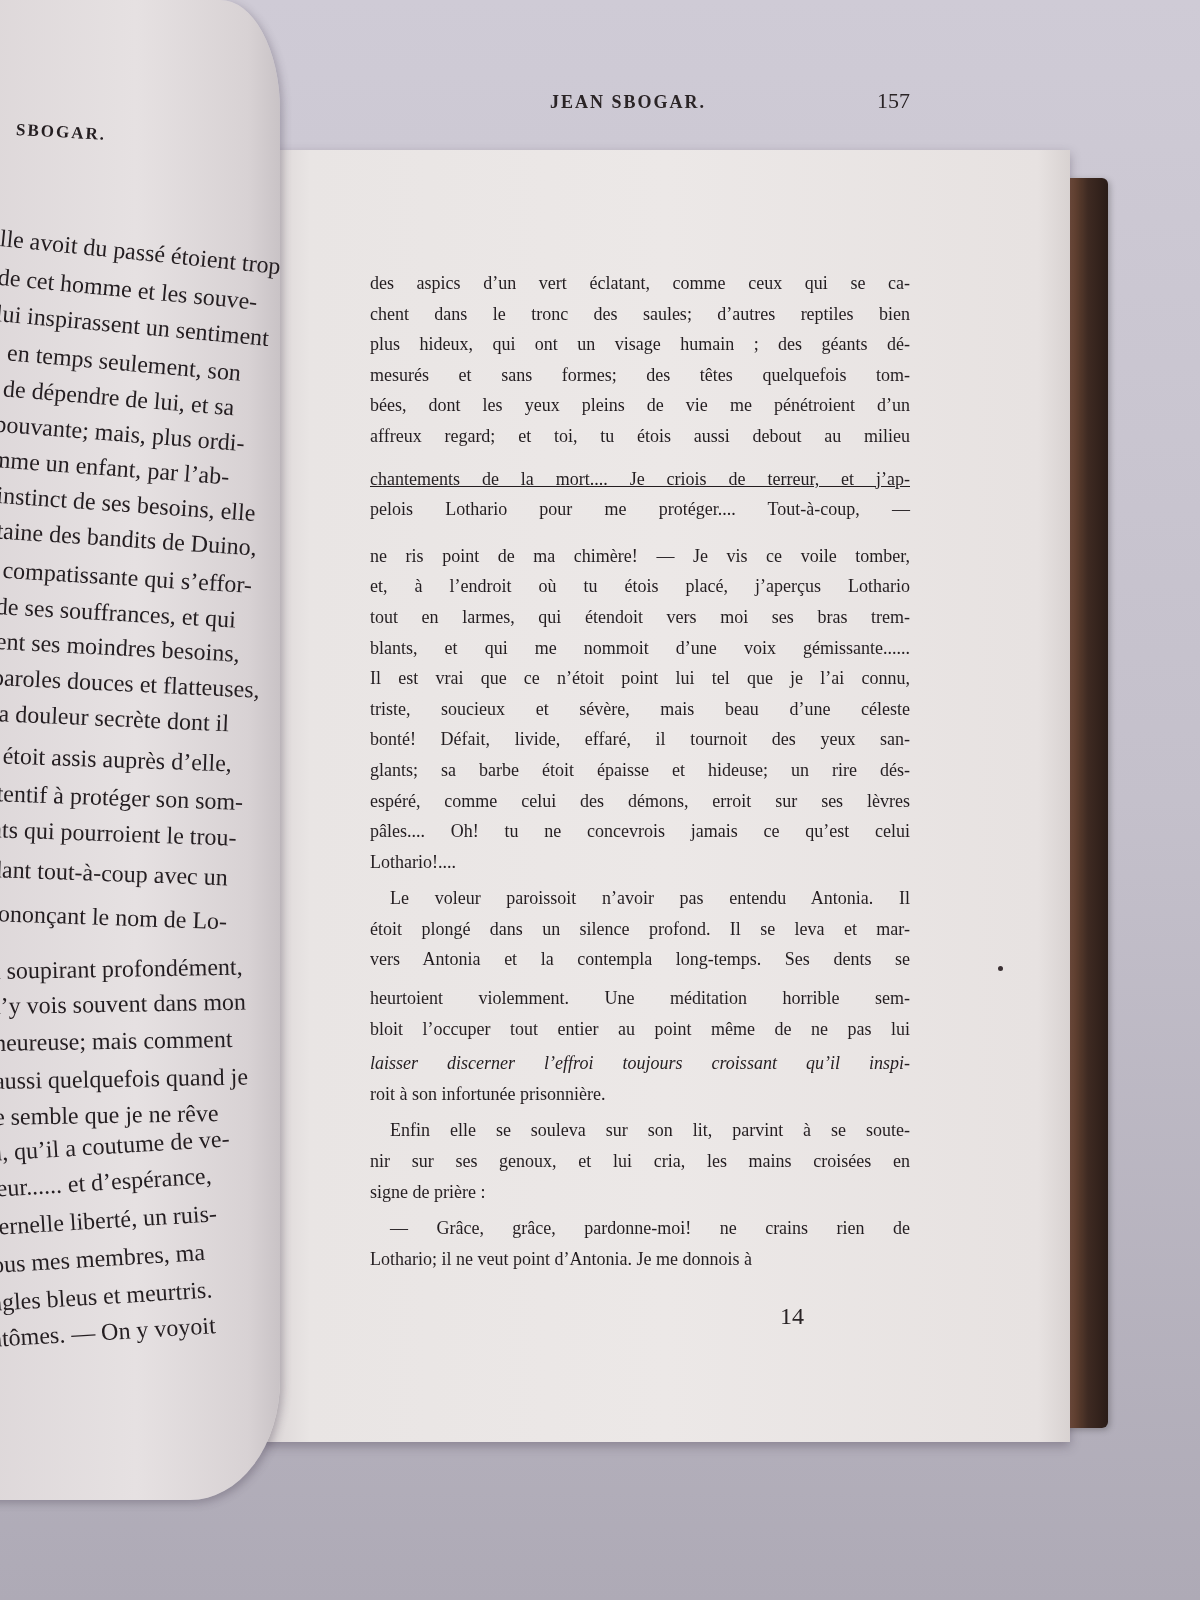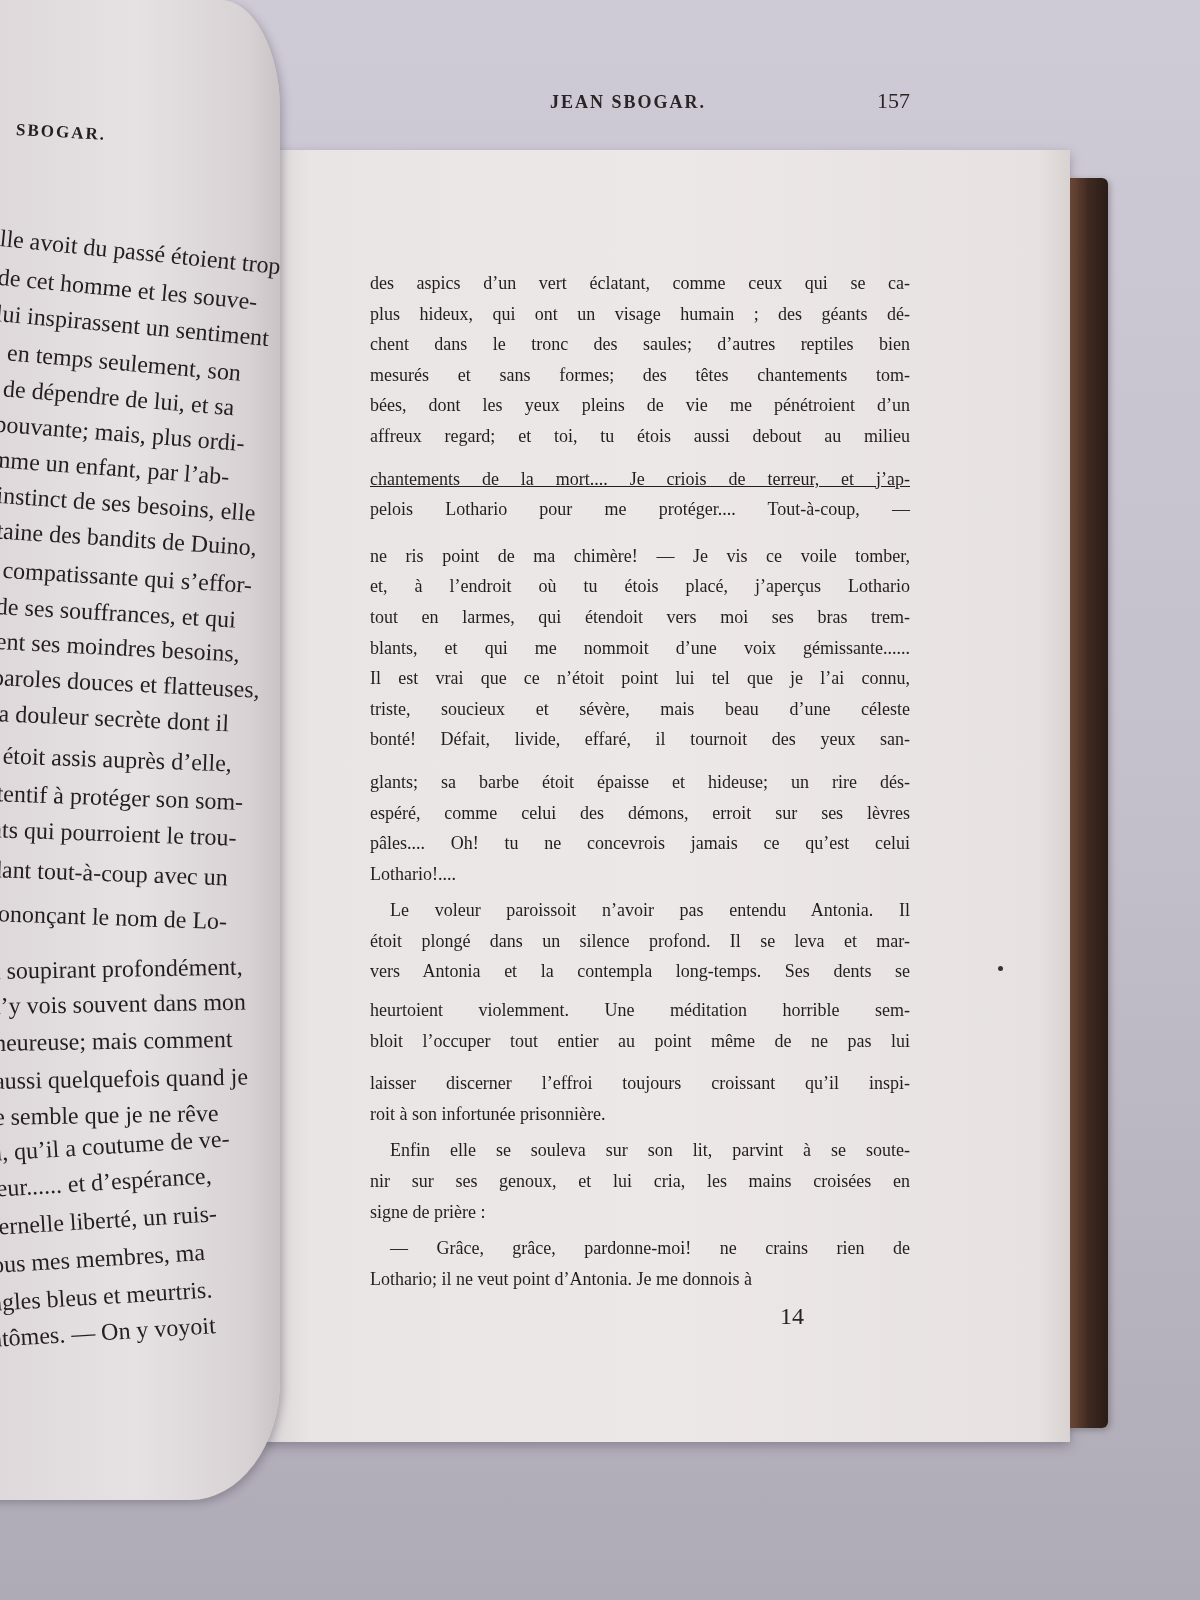--- a/index.html
+++ b/index.html
@@ -77,44 +77,44 @@
 
   <div class="right-page"></div>
 
   <div class="right-header">
     <span class="running-title">JEAN SBOGAR.</span>
     <span class="page-number">157</span>
   </div>
 
   <div class="right-text" id="right-text">
       <span class="line" style="margin-top: 0px;">des aspics d’un vert éclatant, comme ceux qui se ca-</span>
+      <span class="line" style="margin-top: 0px;">chent dans le tronc des saules; d’autres reptiles bien</span>
       <span class="line" style="margin-top: 0px;">plus hideux, qui ont un visage humain ; des géants dé-</span>
-      <span class="line" style="margin-top: 0px;">chent dans le tronc des saules; d’autres reptiles bien</span>
-      <span class="line" style="margin-top: 0px;">mesurés et sans formes; des têtes chantements tom-</span>
+      <span class="line" style="margin-top: 0px;">mesurés et sans formes; des têtes quelquefois tom-</span>
       <span class="line" style="margin-top: 0px;">bées, dont les yeux pleins de vie me pénétroient d’un</span>
       <span class="line" style="margin-top: 0px;">affreux regard; et toi, tu étois aussi debout au milieu</span>
       <span class="line" style="margin-top: 12px; text-decoration: underline;">chantements de la mort.... Je criois de terreur, et j’ap-</span>
       <span class="line" style="margin-top: 0px;">pelois Lothario pour me protéger.... Tout-à-coup, —</span>
       <span class="line" style="margin-top: 16px;">ne ris point de ma chimère! — Je vis ce voile tomber,</span>
       <span class="line" style="margin-top: 0px;">et, à l’endroit où tu étois placé, j’aperçus Lothario</span>
       <span class="line" style="margin-top: 0px;">tout en larmes, qui étendoit vers moi ses bras trem-</span>
       <span class="line" style="margin-top: 0px;">blants, et qui me nommoit d’une voix gémissante......</span>
       <span class="line" style="margin-top: 0px;">Il est vrai que ce n’étoit point lui tel que je l’ai connu,</span>
       <span class="line" style="margin-top: 0px;">triste, soucieux et sévère, mais beau d’une céleste</span>
       <span class="line" style="margin-top: 0px;">bonté! Défait, livide, effaré, il tournoit des yeux san-</span>
-      <span class="line" style="margin-top: 12px;">glants; sa barbe étoit épaisse et hideuse; un rire dés-</span>
+      <span class="line" style="margin-top: 0px;">glants; sa barbe étoit épaisse et hideuse; un rire dés-</span>
       <span class="line" style="margin-top: 0px;">espéré, comme celui des démons, erroit sur ses lèvres</span>
       <span class="line" style="margin-top: 0px;">pâles.... Oh! tu ne concevrois jamais ce qu’est celui</span>
       <span class="line last" style="margin-top: 0px;">Lothario!....</span>
       <span class="line indent" style="margin-top: 6px;">Le voleur paroissoit n’avoir pas entendu Antonia. Il</span>
       <span class="line" style="margin-top: 0px;">étoit plongé dans un silence profond. Il se leva et mar-</span>
       <span class="line" style="margin-top: 0px;">vers Antonia et la contempla long-temps. Ses dents se</span>
       <span class="line" style="margin-top: 8px;">heurtoient violemment. Une méditation horrible sem-</span>
       <span class="line" style="margin-top: 0px;">bloit l’occuper tout entier au point même de ne pas lui</span>
-      <span class="line" style="margin-top: 12px;">laisser discerner l’effroi toujours croissant qu’il inspi-</span>
+      <span class="line" style="margin-top: 4px; font-style: italic;">laisser discerner l’effroi toujours croissant qu’il inspi-</span>
       <span class="line last" style="margin-top: 0px;">roit à son infortunée prisonnière.</span>
       <span class="line indent" style="margin-top: 6px;">Enfin elle se souleva sur son lit, parvint à se soute-</span>
       <span class="line" style="margin-top: 0px;">nir sur ses genoux, et lui cria, les mains croisées en</span>
       <span class="line last" style="margin-top: 0px;">signe de prière :</span>
       <span class="line indent" style="margin-top: 6px;">— Grâce, grâce, pardonne-moi! ne crains rien de</span>
       <span class="line last" style="margin-top: 0px;">Lothario; il ne veut point d’Antonia. Je me donnois à</span>
     </div>
 
   <span class="signature-mark">14</span>
 

